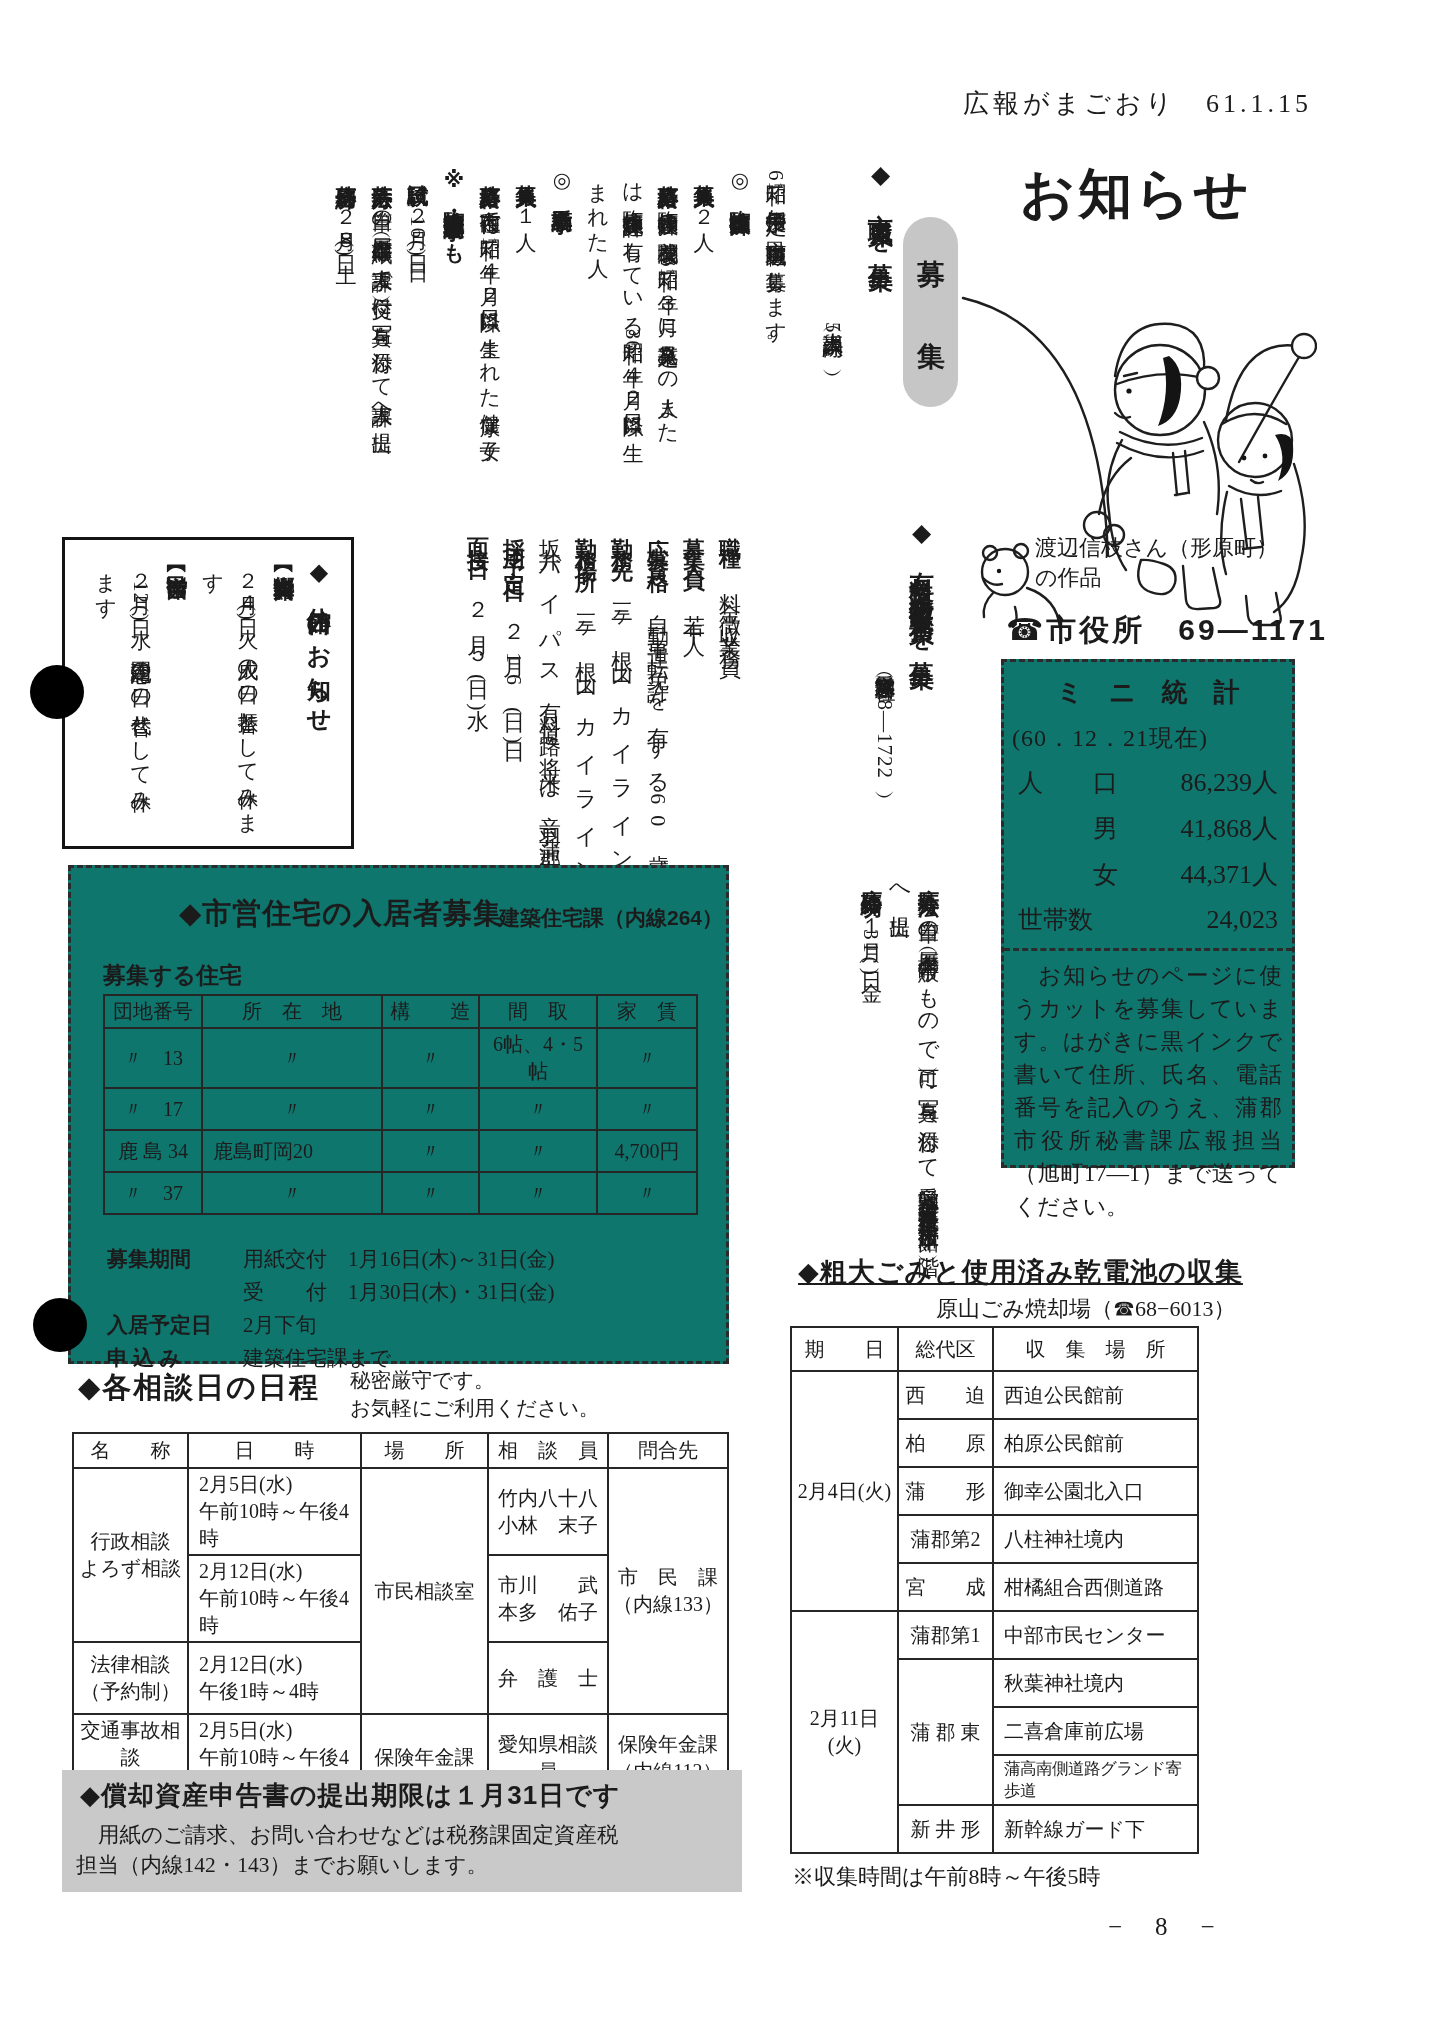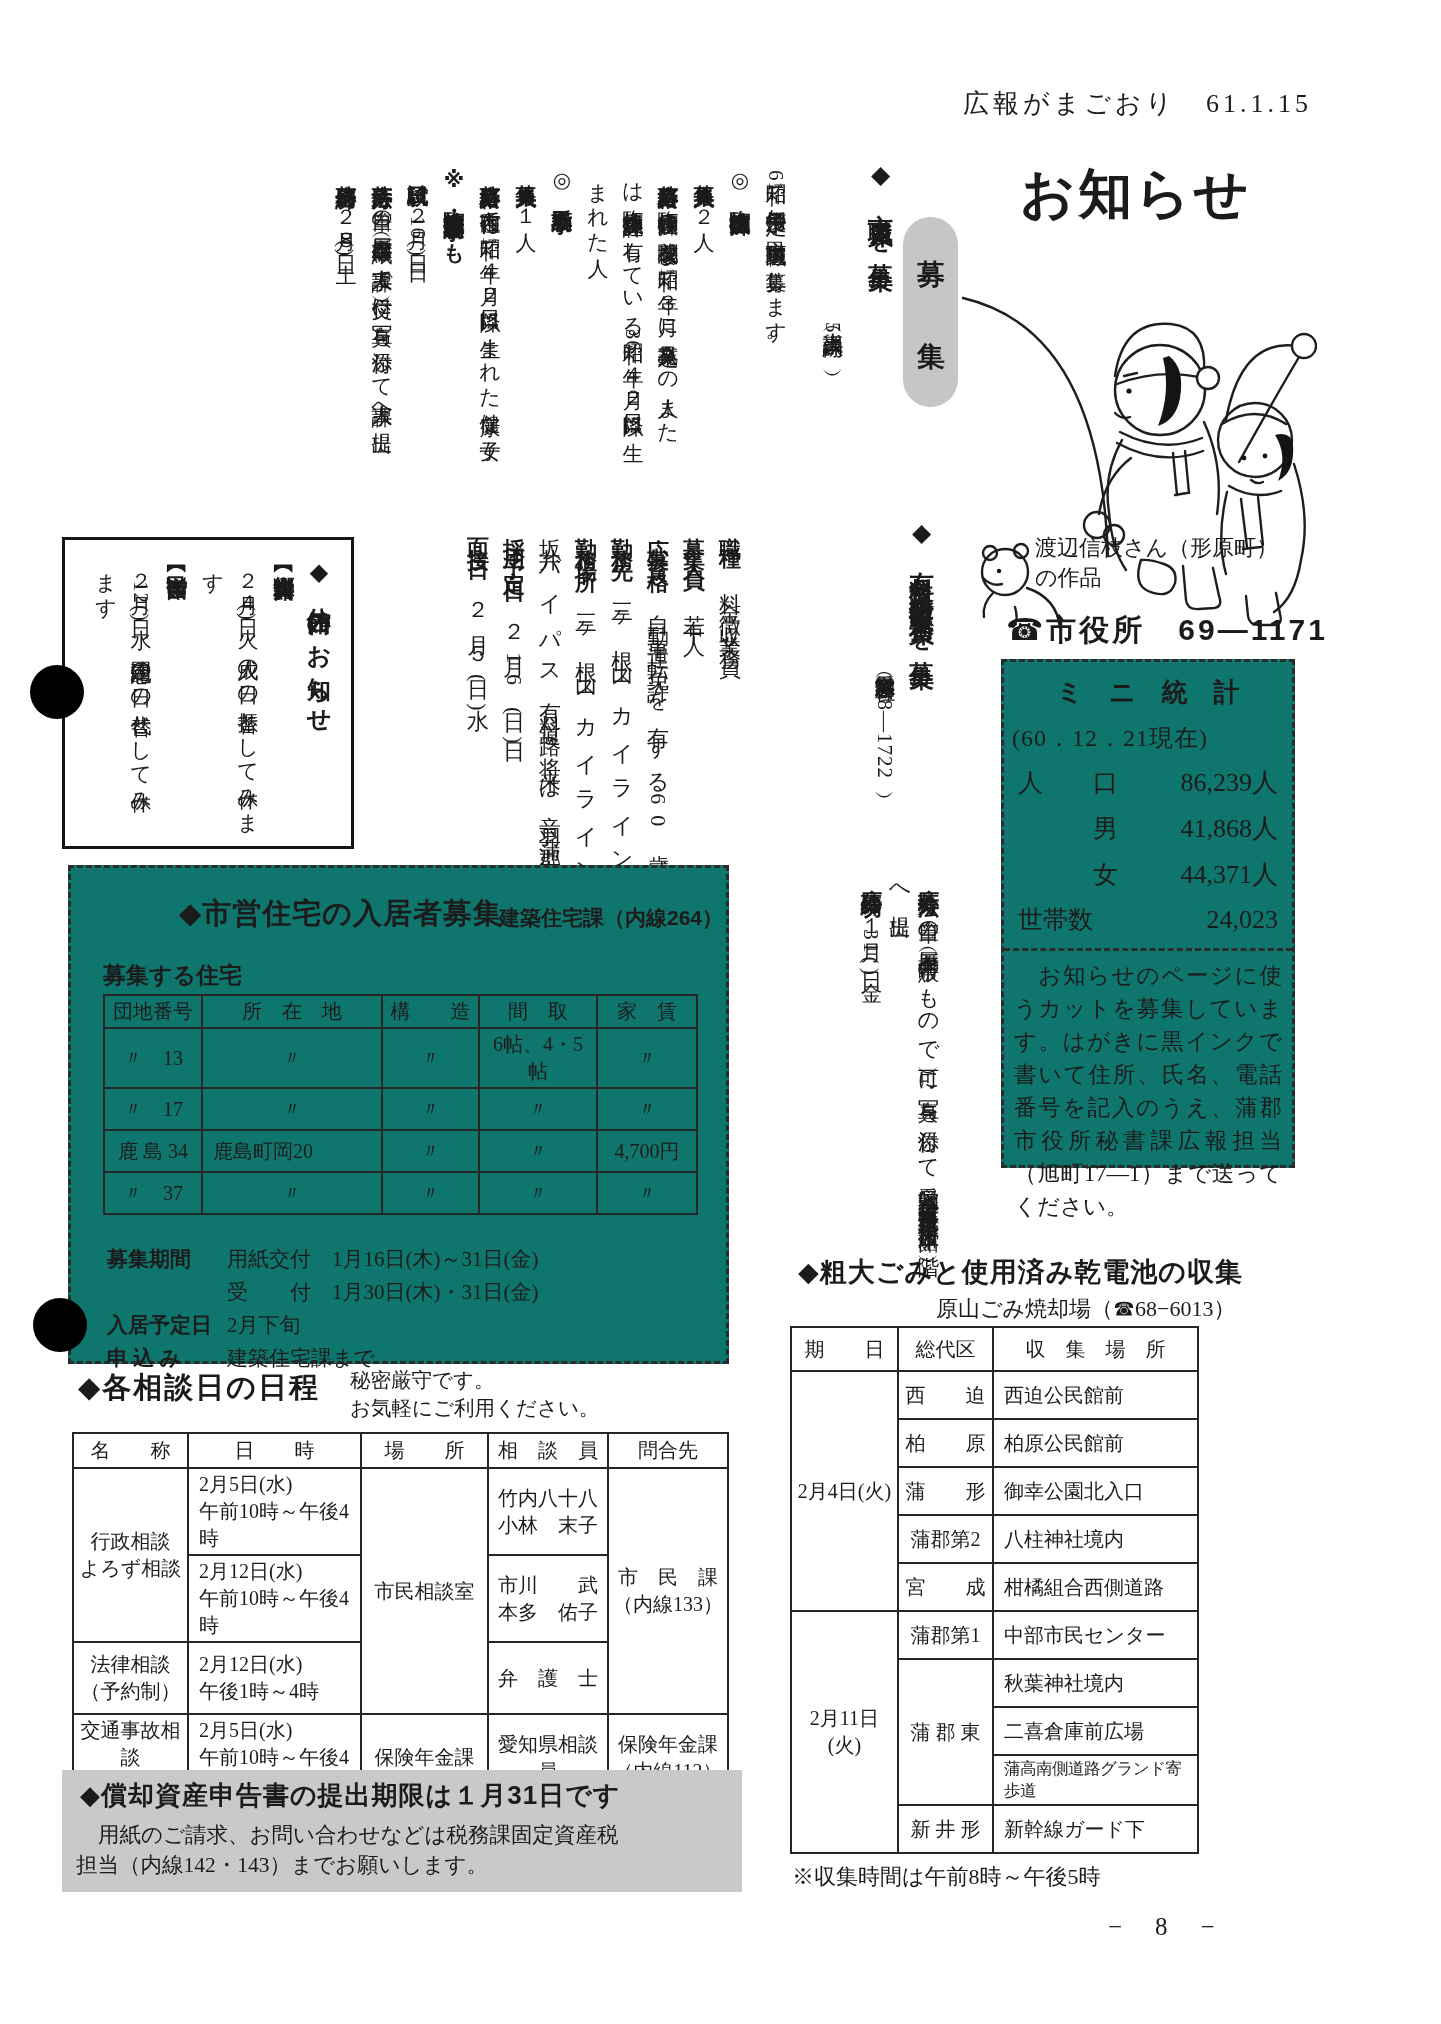--- a/index.html
+++ b/index.html
@@ -21,21 +21,21 @@
   .dashbox{border:3px dashed #2b2b2b;background:#0f766e;}
   .solidbox{border:3px solid #141414;background:#fff;}
   .dot{background:#000;border-radius:50%;}
   .badge{background:#c6c6c6;border-radius:28px;}
   .badge span{writing-mode:vertical-rl;font-size:28px;letter-spacing:82px;padding-top:20px;display:block;margin:0 auto;}
   .stats-row{display:flex;align-items:baseline;padding:0 14px;margin-top:11px;}
   .stats-row .lab{font-size:25px;width:130px;}
   .stats-row .val{font-size:26px;flex:1;text-align:right;}
   .foot-row{display:flex;align-items:baseline;margin-top:5px;font-size:21px;}
   .foot-row b{width:112px;display:inline-block;font-size:21px;}
-  .foot-row span{margin-left:8px;}
+  .foot-row span{margin-left:24px;}
   .small-cell{font-size:16.5px;letter-spacing:-0.5px;}
 </style>
 </head>
 <body>
 
 <div class="page">
 
   <div class="abs" style="left:963px;top:86px;font-size:26px;letter-spacing:4px;">広報がまごおり　61.1.15</div>
 
   <div class="abs g" style="left:1020px;top:158px;font-size:54px;font-weight:900;letter-spacing:3px;text-align:center;">お知らせ</div>
@@ -298,21 +298,21 @@
     </tr>
   </tbody>
     </table>
 
   <div class="abs" style="left:62px;top:1770px;width:680px;height:122px;background:#c9c9c9;">
     <div class="abs g" style="left:18px;top:8px;font-size:26px;letter-spacing:1px;">◆償却資産申告書の提出期限は１月31日です</div>
     <div class="abs" style="left:36px;top:50px;font-size:21.5px;">用紙のご請求、お問い合わせなどは税務課固定資産税</div>
     <div class="abs" style="left:14px;top:80px;font-size:21.5px;">担当（内線142・143）までお願いします。</div>
   </div>
 
-  <div class="abs g" style="left:798px;top:1254px;font-size:27px;letter-spacing:1px;">◆粗大ごみと使用済み乾電池の収集</div>
+  <div class="abs g" style="left:798px;top:1254px;font-size:27px;letter-spacing:1px;text-decoration:underline;">◆粗大ごみと使用済み乾電池の収集</div>
   <div class="abs" style="left:936px;top:1294px;font-size:22px;">原山ごみ焼却場（☎68−6013）</div>
 
   <table class="abs" style="left:790px;top:1326px;width:407px;">
     <colgroup>
         <col style="width:107px">
         <col style="width:95px">
         <col style="width:205px">
       </colgroup>
     <tbody>
         <tr style="height:44px;">

